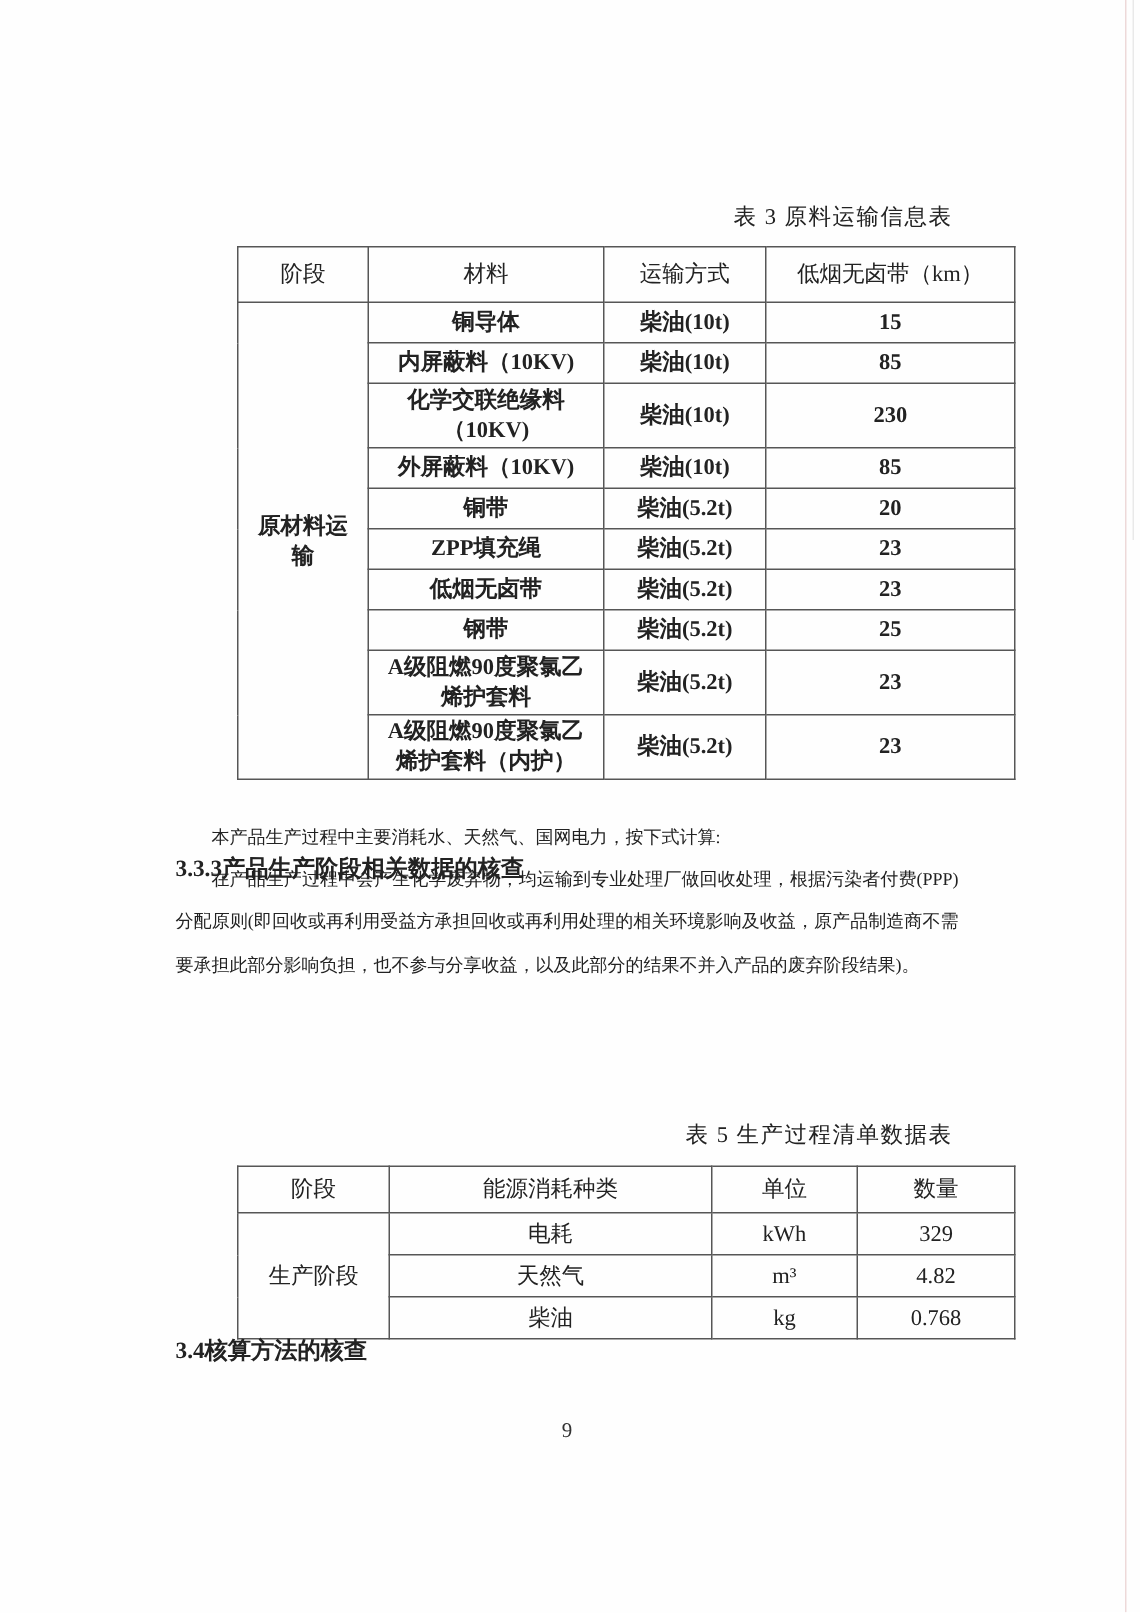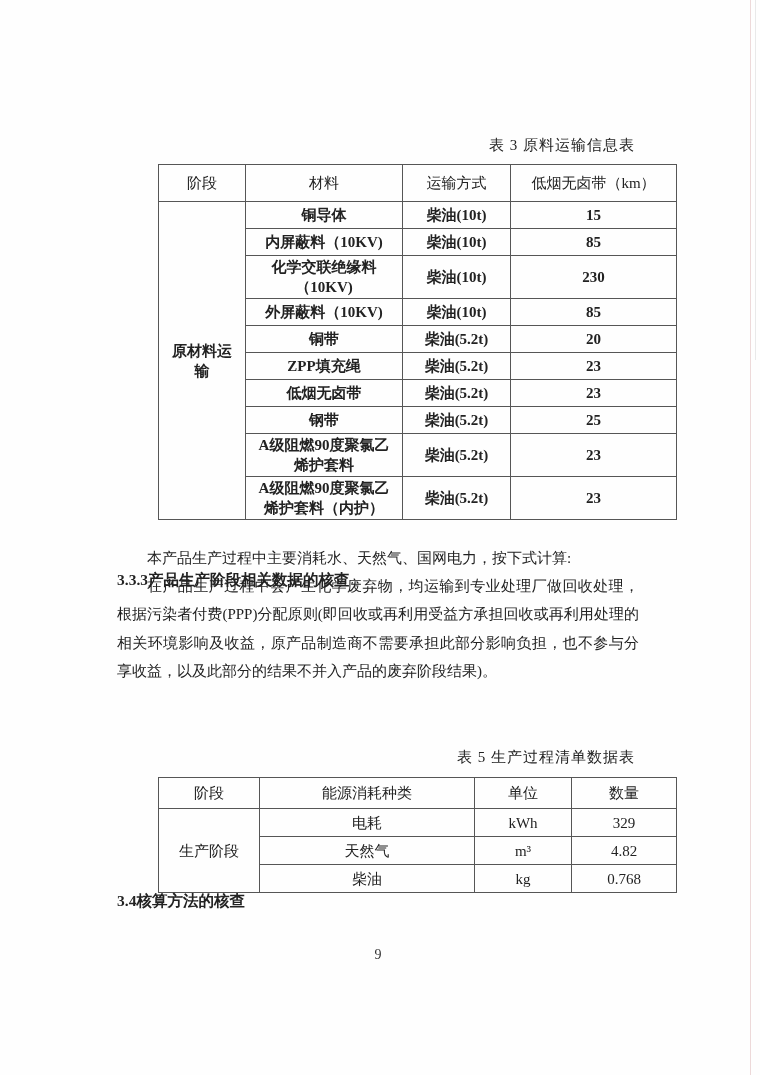--- a/index.html
+++ b/index.html
@@ -31,21 +31,21 @@
   .t3 th { height:34px; }
   .t3 td { height:24px;font-weight:bold; }
   .t4 th { height:28px; }
   .t4 td { height:25px; }
 
   .heading { position:absolute; left:117px; width:522px; font-weight:bold;
     font-size:15.5px; line-height:20px; }
   .h333 { top:546px;margin-top:24px; }
   .h34  { top:891px; }
 
-  .para { position:absolute; left:117px; width:522px; font-size:15px;
+  .para { position:absolute; left:117px; width:522px; font-size:12px;
     line-height:28.4px; text-indent:2em; text-align:justify; }
   .p1 { top:544px; }
   .p2 { top:572px; }
   .p3 { top:686px; }
   .p4 { top:915px; }
 
   .page-num { position:absolute; left:117px; top:947px; width:522px;
     text-align:center; font-size:14px; color:#333; }
 </style>
 </head>

